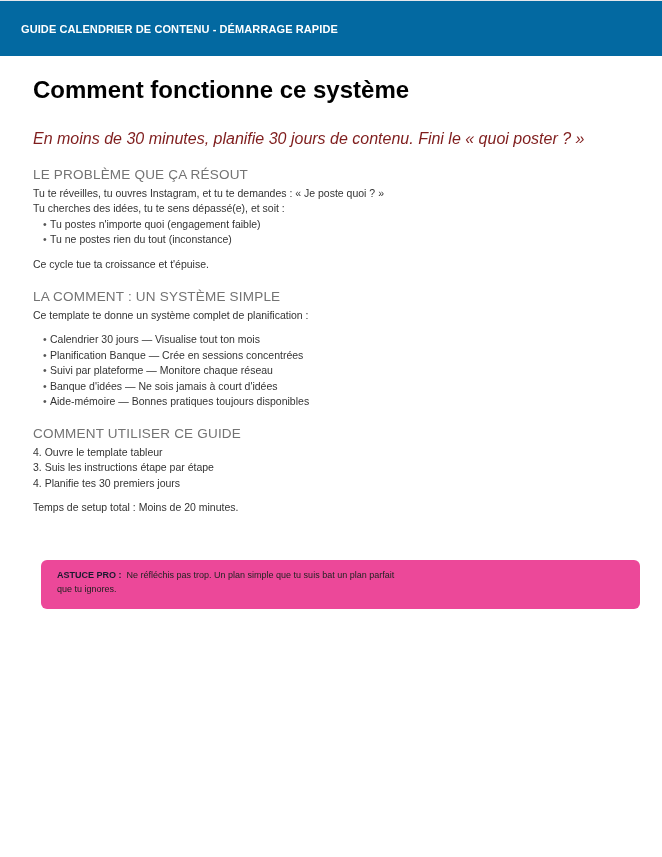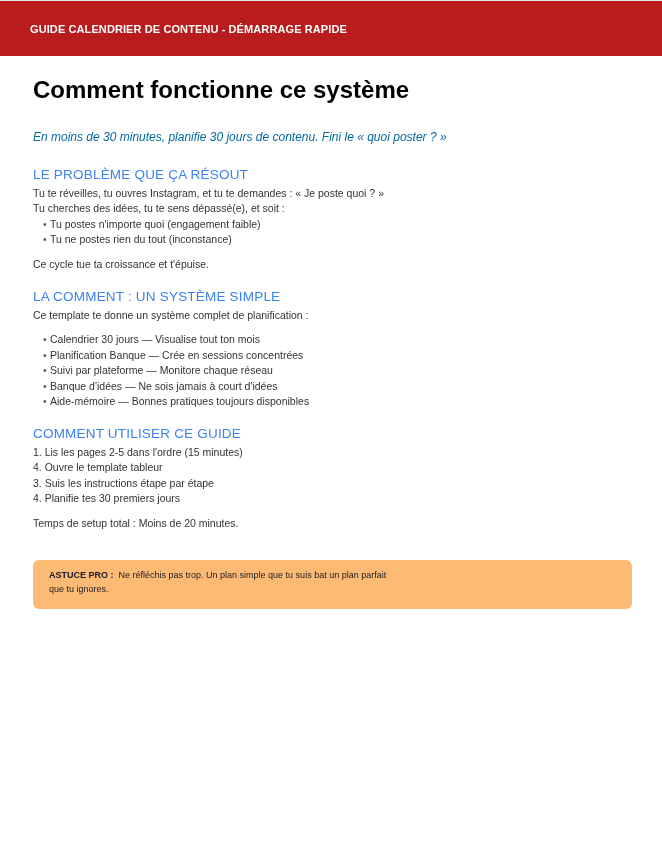--- a/index.html
+++ b/index.html
@@ -20,24 +20,24 @@
     .top-border {
       position: absolute;
       left: 0; top: 0;
       width: 662px; height: 1px;
       background: #e5e7eb;
     }
     .header-bar {
       position: absolute;
       left: 0; top: 1px;
       width: 662px; height: 55px;
-      background: #b91c1c;
+      background: #0369a1;
       display: flex;
       align-items: center;
-      padding-left: 30px;
+      padding-left: 21px;
     }
     .header-title {
       color: #ffffff;
       font-size: 11px;
       font-weight: bold;
       letter-spacing: 0.1px;
     }
     .content {
       position: absolute;
       left: 33px;
@@ -50,34 +50,34 @@
       top: 20px;
       font-size: 24px;
       font-weight: bold;
       color: #000000;
       white-space: nowrap;
     }
     .subtitle {
       position: absolute;
       left: 0;
       top: 74px;
-      font-size: 12px;
+      font-size: 16px;
       font-style: italic;
-      color: #0369a1;
+      color: #7f1d1d;
       white-space: nowrap;
     }
     .section {
       position: absolute;
       left: 0;
       width: 600px;
     }
     .section-heading {
       font-size: 13.5px;
       font-weight: normal;
-      color: #3b82f6;
+      color: #737373;
       letter-spacing: 0.2px;
       margin-bottom: 4px;
       white-space: nowrap;
     }
     .line {
       font-size: 10.5px;
       line-height: 15.4px;
       color: #333333;
       white-space: nowrap;
     }
@@ -89,25 +89,25 @@
       white-space: nowrap;
     }
     .bullet .dot {
       display: inline-block;
       width: 7px;
       color: #555555;
     }
     .gap { height: 9px; }
     .callout {
       position: absolute;
-      left: 0;
+      left: 8px;
       top: 504px;
       width: 599px;
       height: 49px;
-      background: #fdba74;
+      background: #ec4899;
       border-radius: 6px;
       padding: 8px 16px;
     }
     .callout-line {
       font-size: 9px;
       line-height: 14px;
       color: #222222;
       white-space: nowrap;
     }
     .callout-label {
@@ -156,21 +156,20 @@
       <div class="gap"></div>
       <div class="bullet"><span class="dot">•</span><span>Calendrier 30 jours — Visualise tout ton mois</span></div>
       <div class="bullet"><span class="dot">•</span><span>Planification Banque — Crée en sessions concentrées</span></div>
       <div class="bullet"><span class="dot">•</span><span>Suivi par plateforme — Monitore chaque réseau</span></div>
       <div class="bullet"><span class="dot">•</span><span>Banque d'idées — Ne sois jamais à court d'idées</span></div>
       <div class="bullet"><span class="dot">•</span><span>Aide-mémoire — Bonnes pratiques toujours disponibles</span></div>
     </div>
 
     <div class="section" style="top:370px;">
       <h2 class="section-heading">COMMENT UTILISER CE GUIDE</h2>
-      <div class="line">1. Lis les pages 2-5 dans l'ordre (15 minutes)</div>
       <div class="line">4. Ouvre le template tableur</div>
       <div class="line">3. Suis les instructions étape par étape</div>
       <div class="line">4. Planifie tes 30 premiers jours</div>
       <div class="gap"></div>
       <div class="line">Temps de setup total : Moins de 20 minutes.</div>
     </div>
 
     <div class="callout">
       <div class="callout-line">
         <span class="callout-label">ASTUCE PRO :</span>&nbsp;

